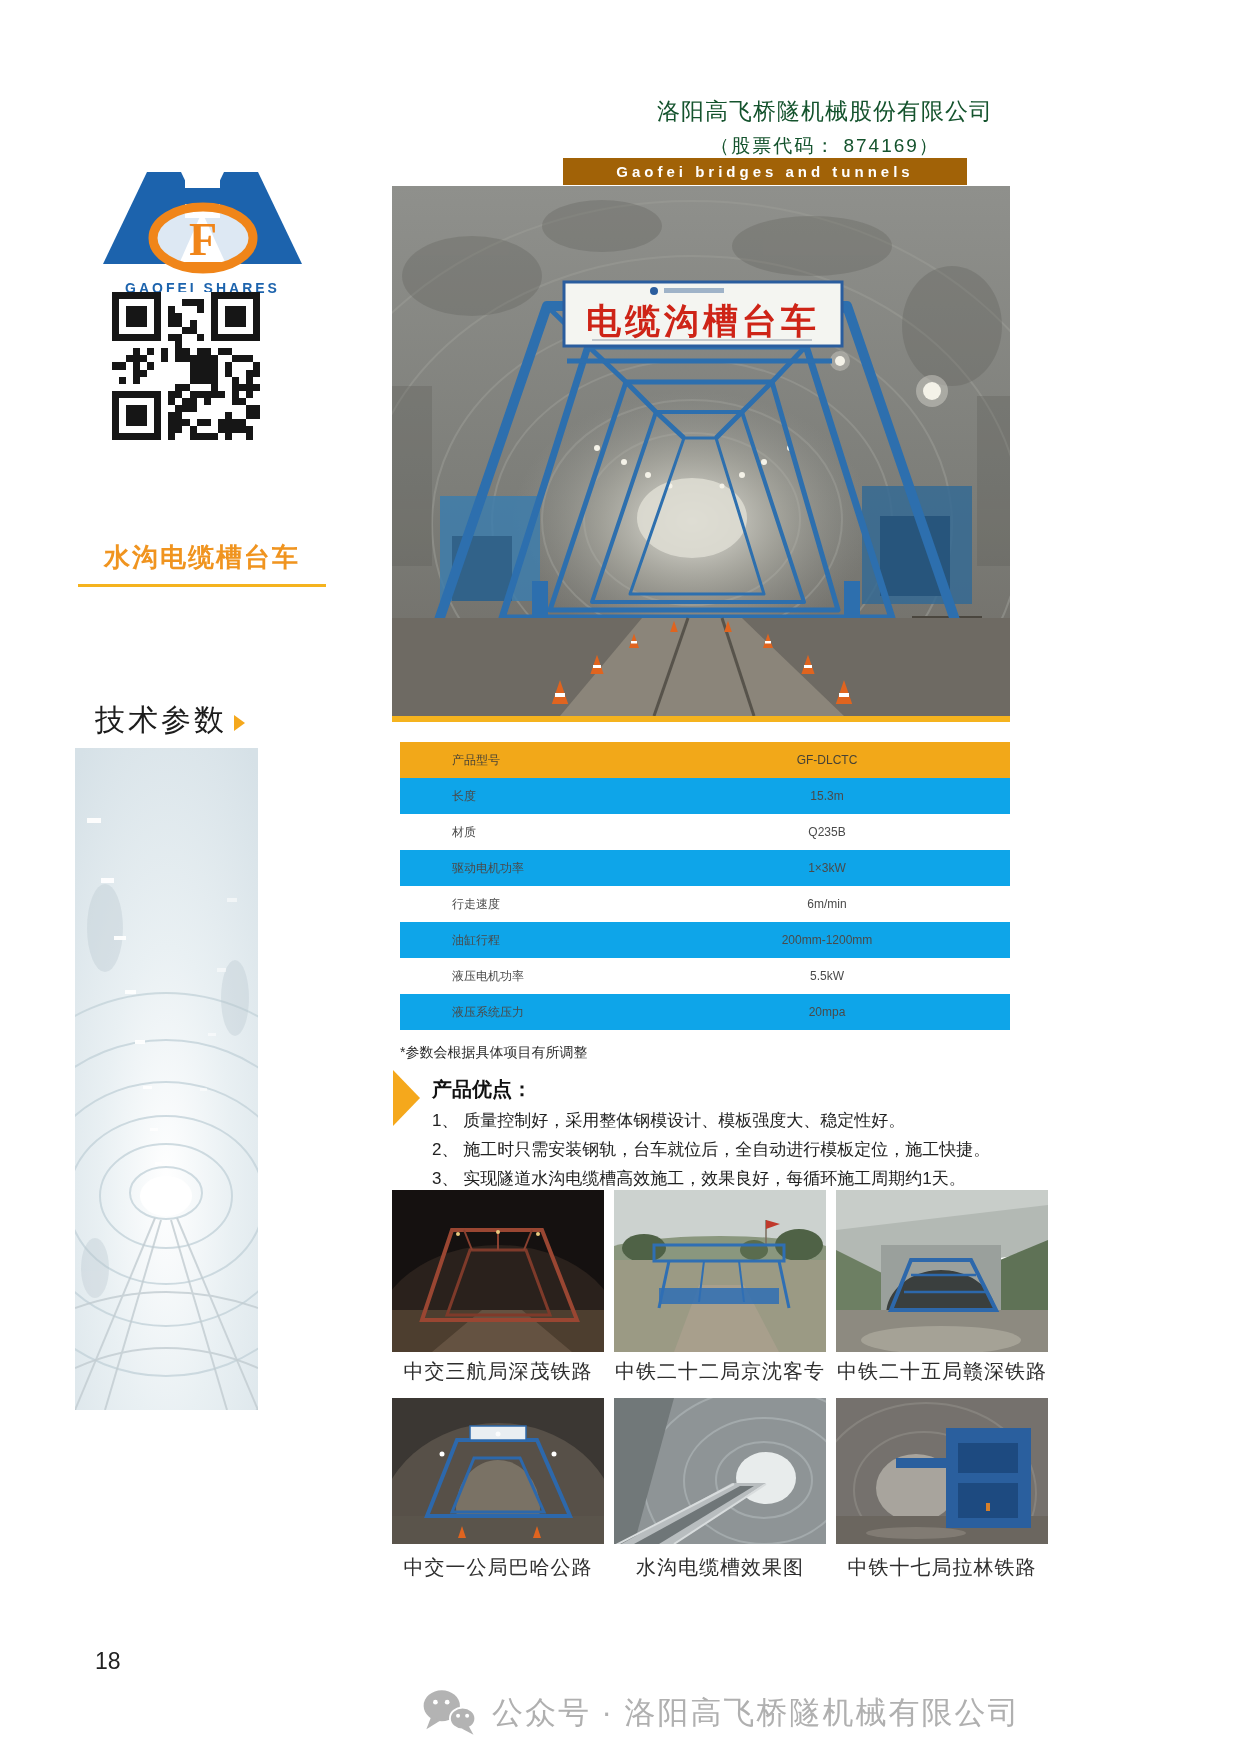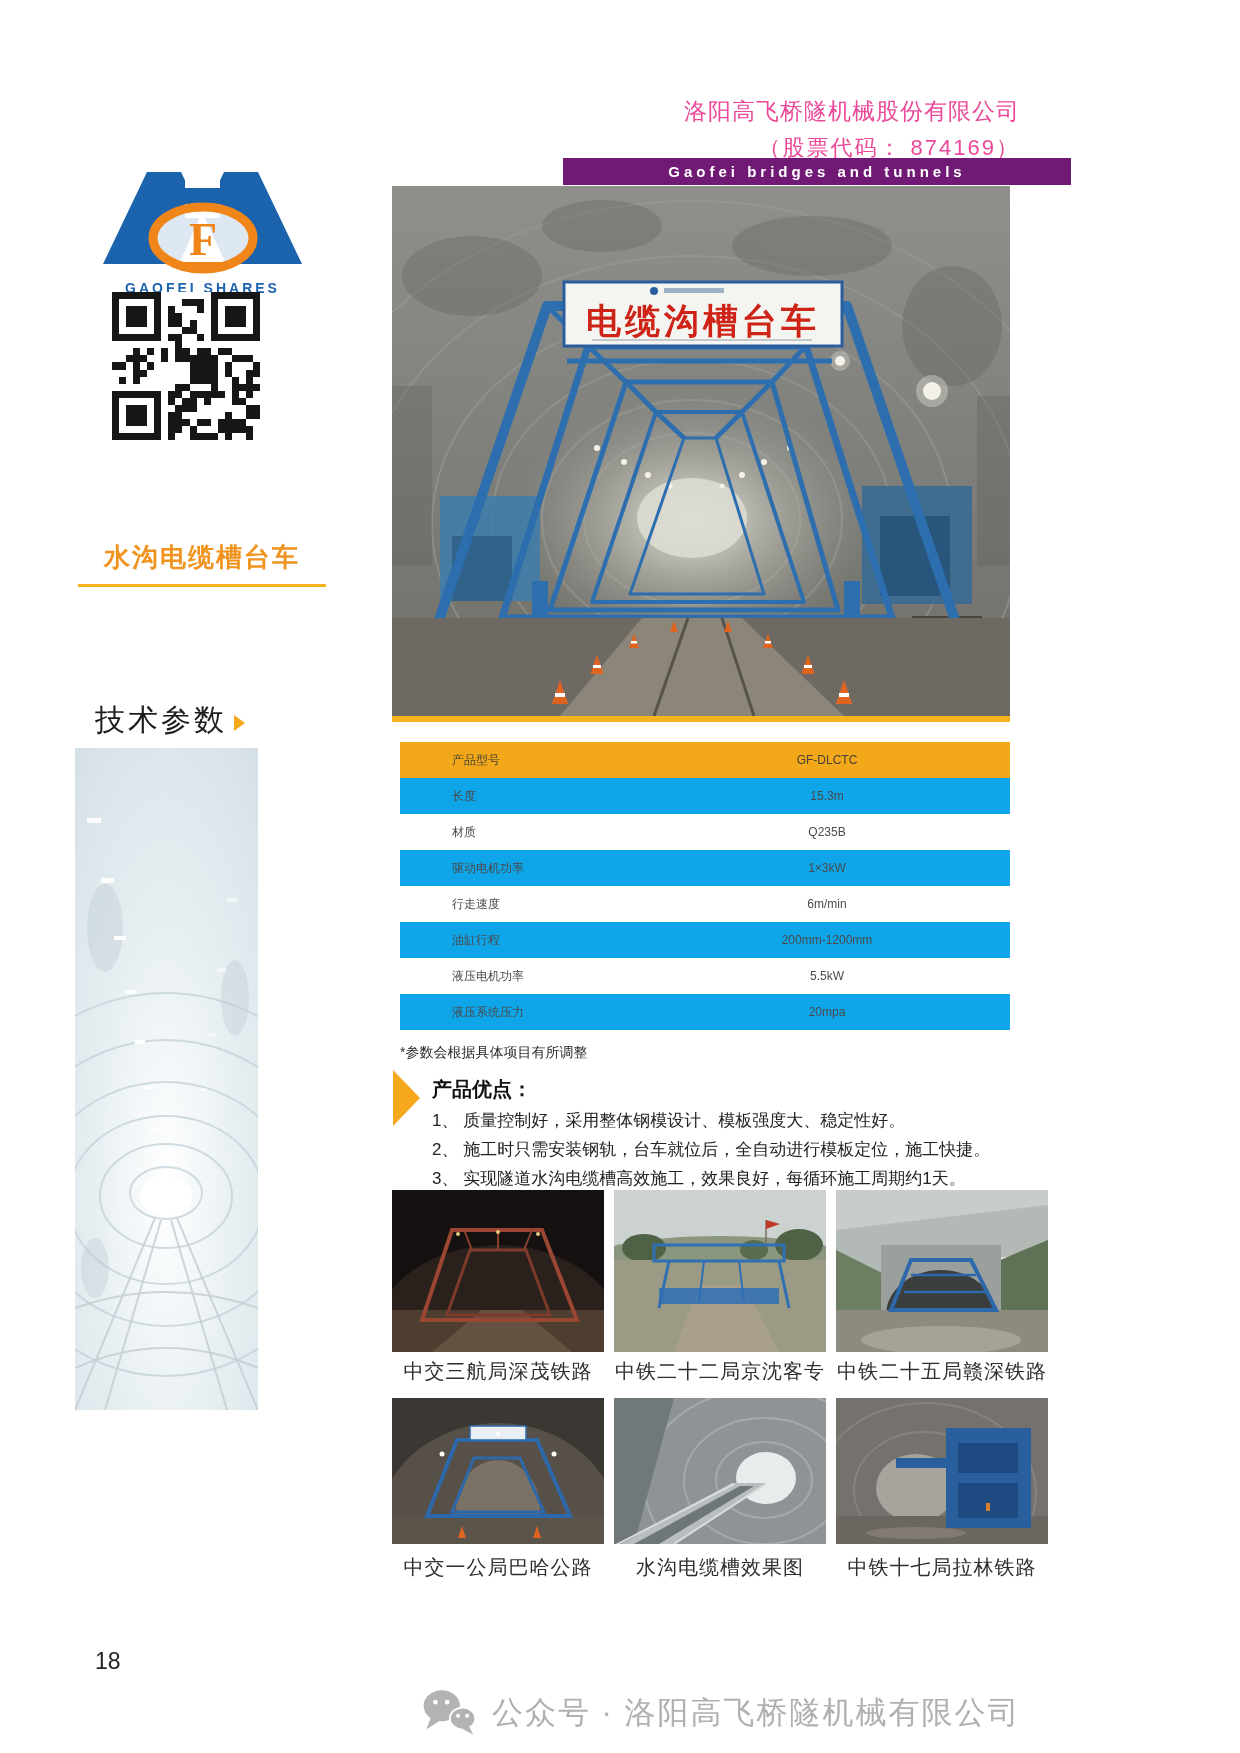--- a/index.html
+++ b/index.html
@@ -1,22 +1,22 @@
 <!DOCTYPE html>
 <html><head>
 <meta charset="utf-8">
 <style>
   html,body{margin:0;padding:0;background:#e8e8e8;}
   .page{position:relative;width:1240px;height:1753px;margin:0 auto;background:#ffffff;overflow:hidden;
         font-family:"Liberation Sans","DejaVu Sans",sans-serif;}
   
-  .header-company{position:absolute;left:630px;top:96px;width:390px;text-align:right;color:#ec4899;}
+  .header-company{position:absolute;left:630px;top:96px;width:390px;text-align:center;color:#14532d;}
   .company-name{font-size:23px;letter-spacing:1px;white-space:nowrap;}
-  .stock-code{font-size:22px;margin-top:6px;letter-spacing:2px;}
-  .banner{position:absolute;left:563px;top:158px;width:508px;height:27px;background:#701a75;
+  .stock-code{font-size:19px;margin-top:6px;letter-spacing:2px;}
+  .banner{position:absolute;left:563px;top:158px;width:404px;height:27px;background:#a16207;
           display:flex;align-items:center;justify-content:center;}
   .banner span{color:#ffffff;font-weight:bold;font-size:15px;letter-spacing:4px;white-space:nowrap;}
   
   .logo{position:absolute;left:95px;top:136px;width:215px;}
   .logo svg{display:block;width:215px;height:140px;}
   .logo-caption{margin-top:4px;text-align:center;color:#1C63AD;font-weight:bold;font-size:14px;letter-spacing:3px;}
   .qr{position:absolute;left:112px;top:292px;width:148px;height:148px;}
   .qr svg{display:block;width:100%;height:100%;}
   .product-name-wrap{position:absolute;left:78px;top:540px;width:248px;text-align:center;}
   .product-name{color:#F0941F;font-size:26px;font-weight:bold;letter-spacing:2px;white-space:nowrap;}

